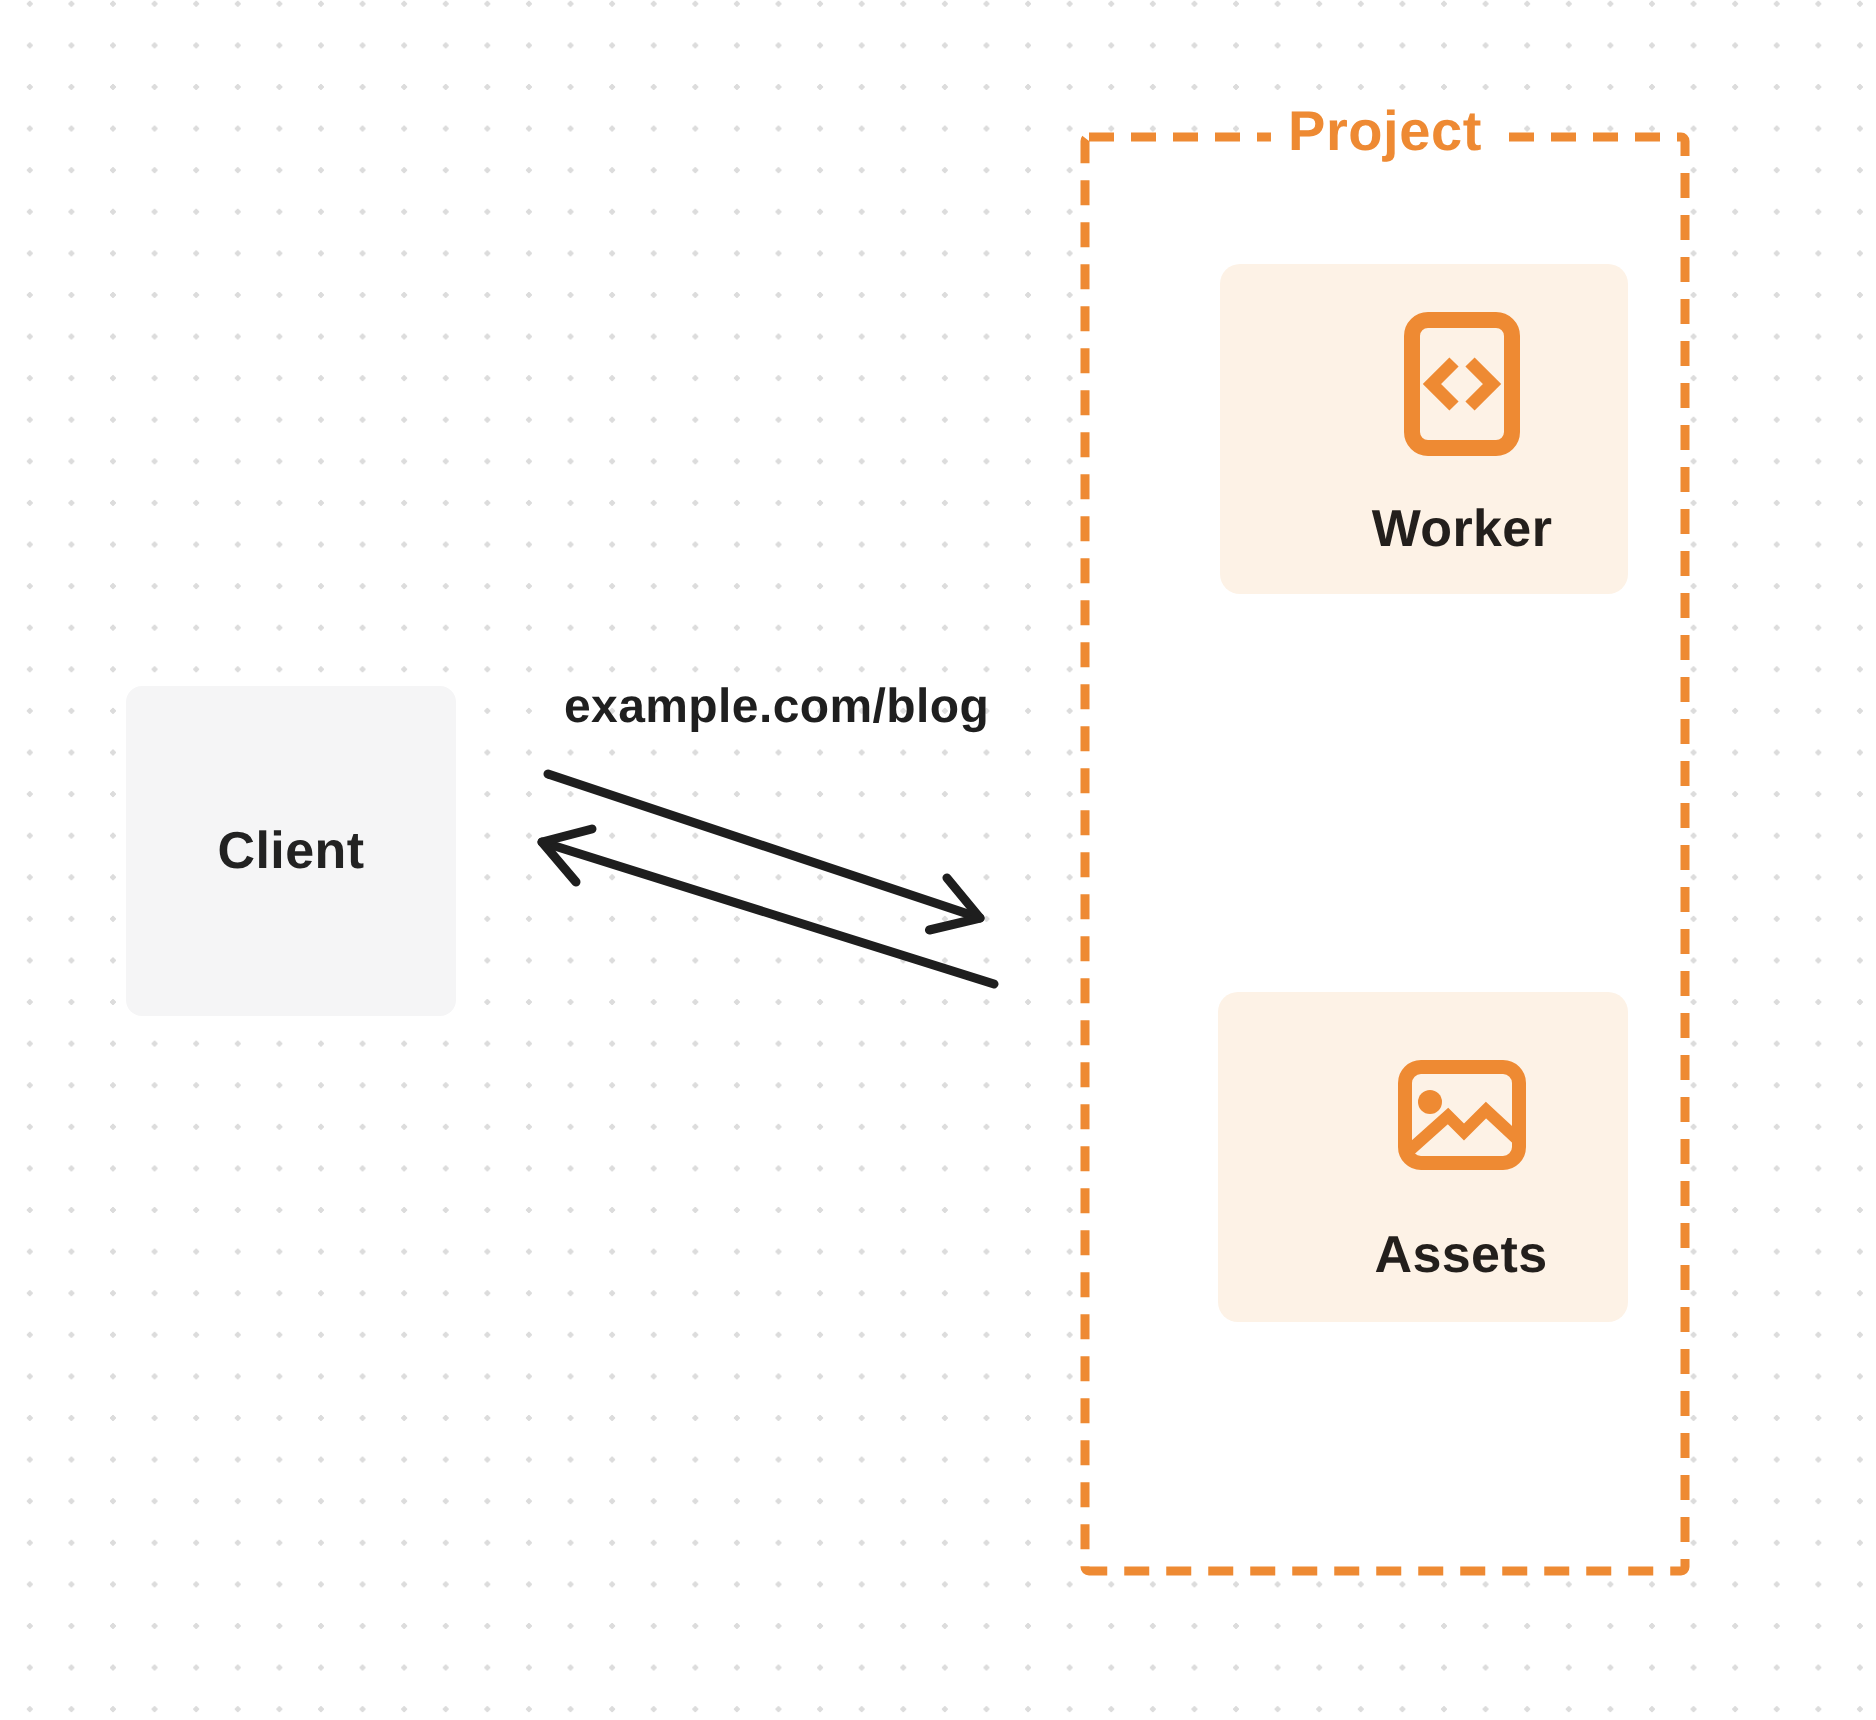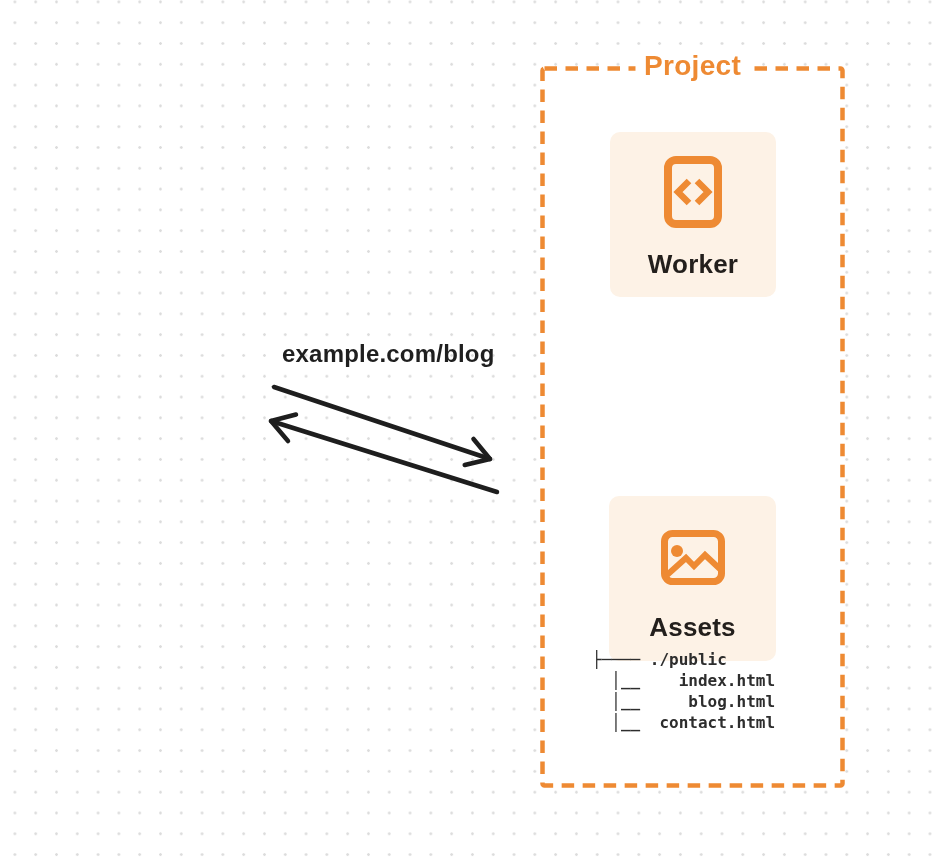--- a/index.html
+++ b/index.html
@@ -62,21 +62,21 @@
     padding: 0 9px;
     font-size: 28px; font-weight: 700; color: #ee8a33; letter-spacing: 0.3px;
     white-space: nowrap;
   }
 
   
   .card {
     position: absolute;
     background: #fdf2e6;
     border-radius: 10px;
-    display: flex; flex-direction: column; align-items: center;
+    display: flex; flex-direction: column; align-items: center; padding-left: 38px;
   }
   .worker-card { left: 70px; top: 66px;  width: 166px; height: 165px; }
   .assets-card { left: 69px; top: 414px; width: 167px; height: 165px; margin-top: 16px; }
   .worker-card .card-icon { margin-top: 24px; }
   .assets-card .card-icon { margin-top: 34px; }
   .card-label {
     font-size: 26px; font-weight: 700; color: #231f1c; letter-spacing: 0.2px;
   }
   .worker-card .card-label { margin-top: 21px; }
   .assets-card .card-label { margin-top: 27px; }
@@ -91,20 +91,23 @@
     line-height: 21px;
     color: #2d2d2d;
     white-space: pre;
   }
 </style>
 </head>
 <body>
 
 <div class="canvas">
 
+  <div class="client-box">
+    <span class="client-label">Client</span>
+  </div>
 
   <div class="url-label">example.com/blog</div>
 
   <svg class="arrows" viewBox="0 0 938 860" xmlns="http://www.w3.org/2000/svg">
     <g stroke="#1e1e1e" stroke-width="4.5" fill="none" stroke-linecap="round" stroke-linejoin="round">
       <path d="M274,387 L490,459"></path>
       <path d="M473.5,439 L490,459 L464.7,465"></path>
       <path d="M497,492 L271,421"></path>
       <path d="M296,414.5 L271,421 L288,441"></path>
     </g>
@@ -129,19 +132,15 @@
 
     <div class="card assets-card">
       <svg class="card-icon" width="64" height="55" viewBox="0 0 64 55" xmlns="http://www.w3.org/2000/svg">
         <rect x="3.5" y="3.5" width="57" height="48" rx="8" fill="none" stroke="#ee8a33" stroke-width="7"></rect>
         <circle cx="16" cy="21" r="6" fill="#ee8a33"></circle>
         <path d="M6,45 L25,28 L33,36 L44,25 L59,39" fill="none" stroke="#ee8a33" stroke-width="6" stroke-linejoin="miter"></path>
       </svg>
       <span class="card-label">Assets</span>
     </div>
 
-    <pre class="file-tree"><span>├──── ./public</span>
-<span>  │__    index.html</span>
-<span>  │__     blog.html</span>
-<span>  │__  contact.html</span></pre>
 
   </div>
 </div>
 
 </body></html>

